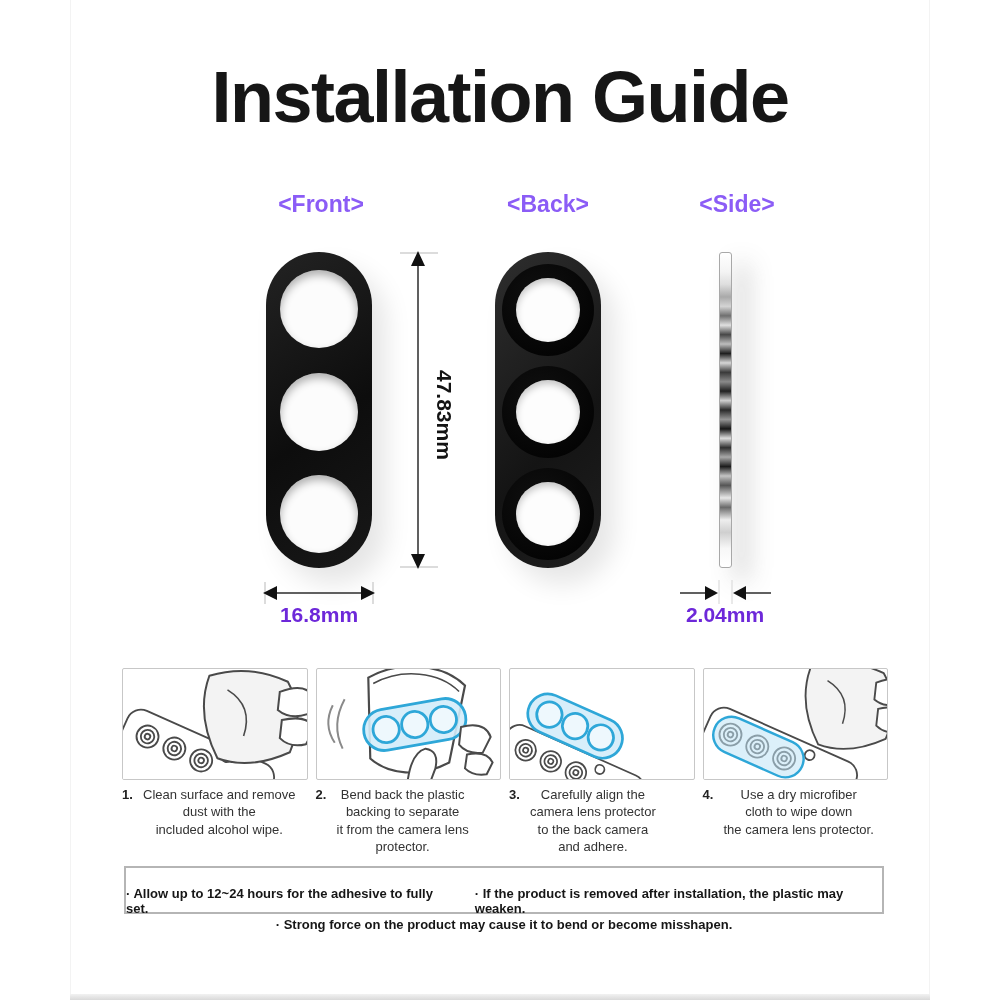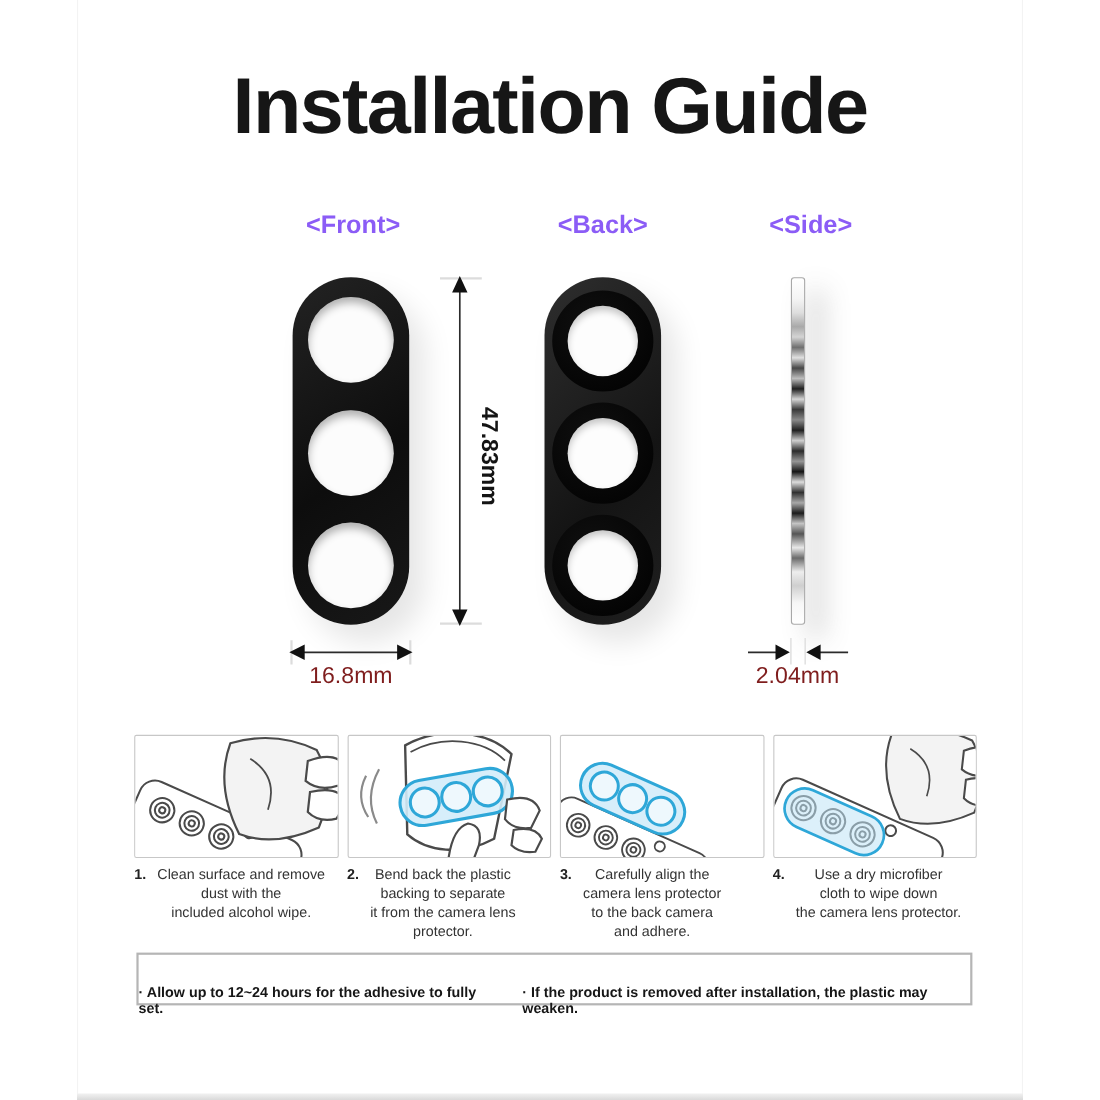--- a/index.html
+++ b/index.html
@@ -48,21 +48,21 @@
                   #969696 53%,#161616 56%,#dcdcdc 59%,#303030 62%,#a8a8a8 65%,#1c1c1c 68%,
                   #c4c4c4 71%,#555555 74%,#e8e8e8 78%,#6a6a6a 81%,#eeeeee 85%,#cfcfcf 89%,
                   #f7f7f7 94%,#ffffff 100%); }
 
   
   .dim-svg { position:absolute; }
   .height-label { position:absolute; left:426px; top:325px; width:30px; height:180px;
                   writing-mode:vertical-rl; text-orientation:mixed;
                   font-size:21px; font-weight:700; color:#141414; text-align:center; }
   .dim-label-h { position:absolute; top:603px; width:130px; text-align:center;
-                 font-size:21px; font-weight:400; color:#7f1d1d; }
+                 font-size:21px; font-weight:700; color:#6d28d9; }
   .wl { left:254px; } .tl { left:660px; }
 
   
   .panels { position:absolute; left:122px; top:668px; width:766px; height:112px;
             display:flex; gap:8px; }
   .panel { flex:1; border:1px solid #c7c7c7; border-radius:2px; background:#fff; overflow:hidden; }
   .panel svg { width:100%; height:100%; display:block; }
 
   .step-texts { position:absolute; left:122px; top:786px; width:766px; display:flex; gap:8px; }
   .step { flex:1; display:flex; gap:5px; font-size:13px; line-height:1.34; color:#333; }
@@ -236,16 +236,17 @@
 cloth to wipe down
 the camera lens protector.</span>
     </div>
   </div>
 
   <div class="notes-box">
     <div class="notes-line1">
       <span>· Allow up to 12~24 hours for the adhesive to fully set.</span>
       <span>· If the product is removed after installation, the plastic may weaken.</span>
     </div>
+    <div>· Strong force on the product may cause it to bend or become misshapen.</div>
   </div>
 
   <div class="bottom-strip"></div>
 </div>
 
 </body></html>

